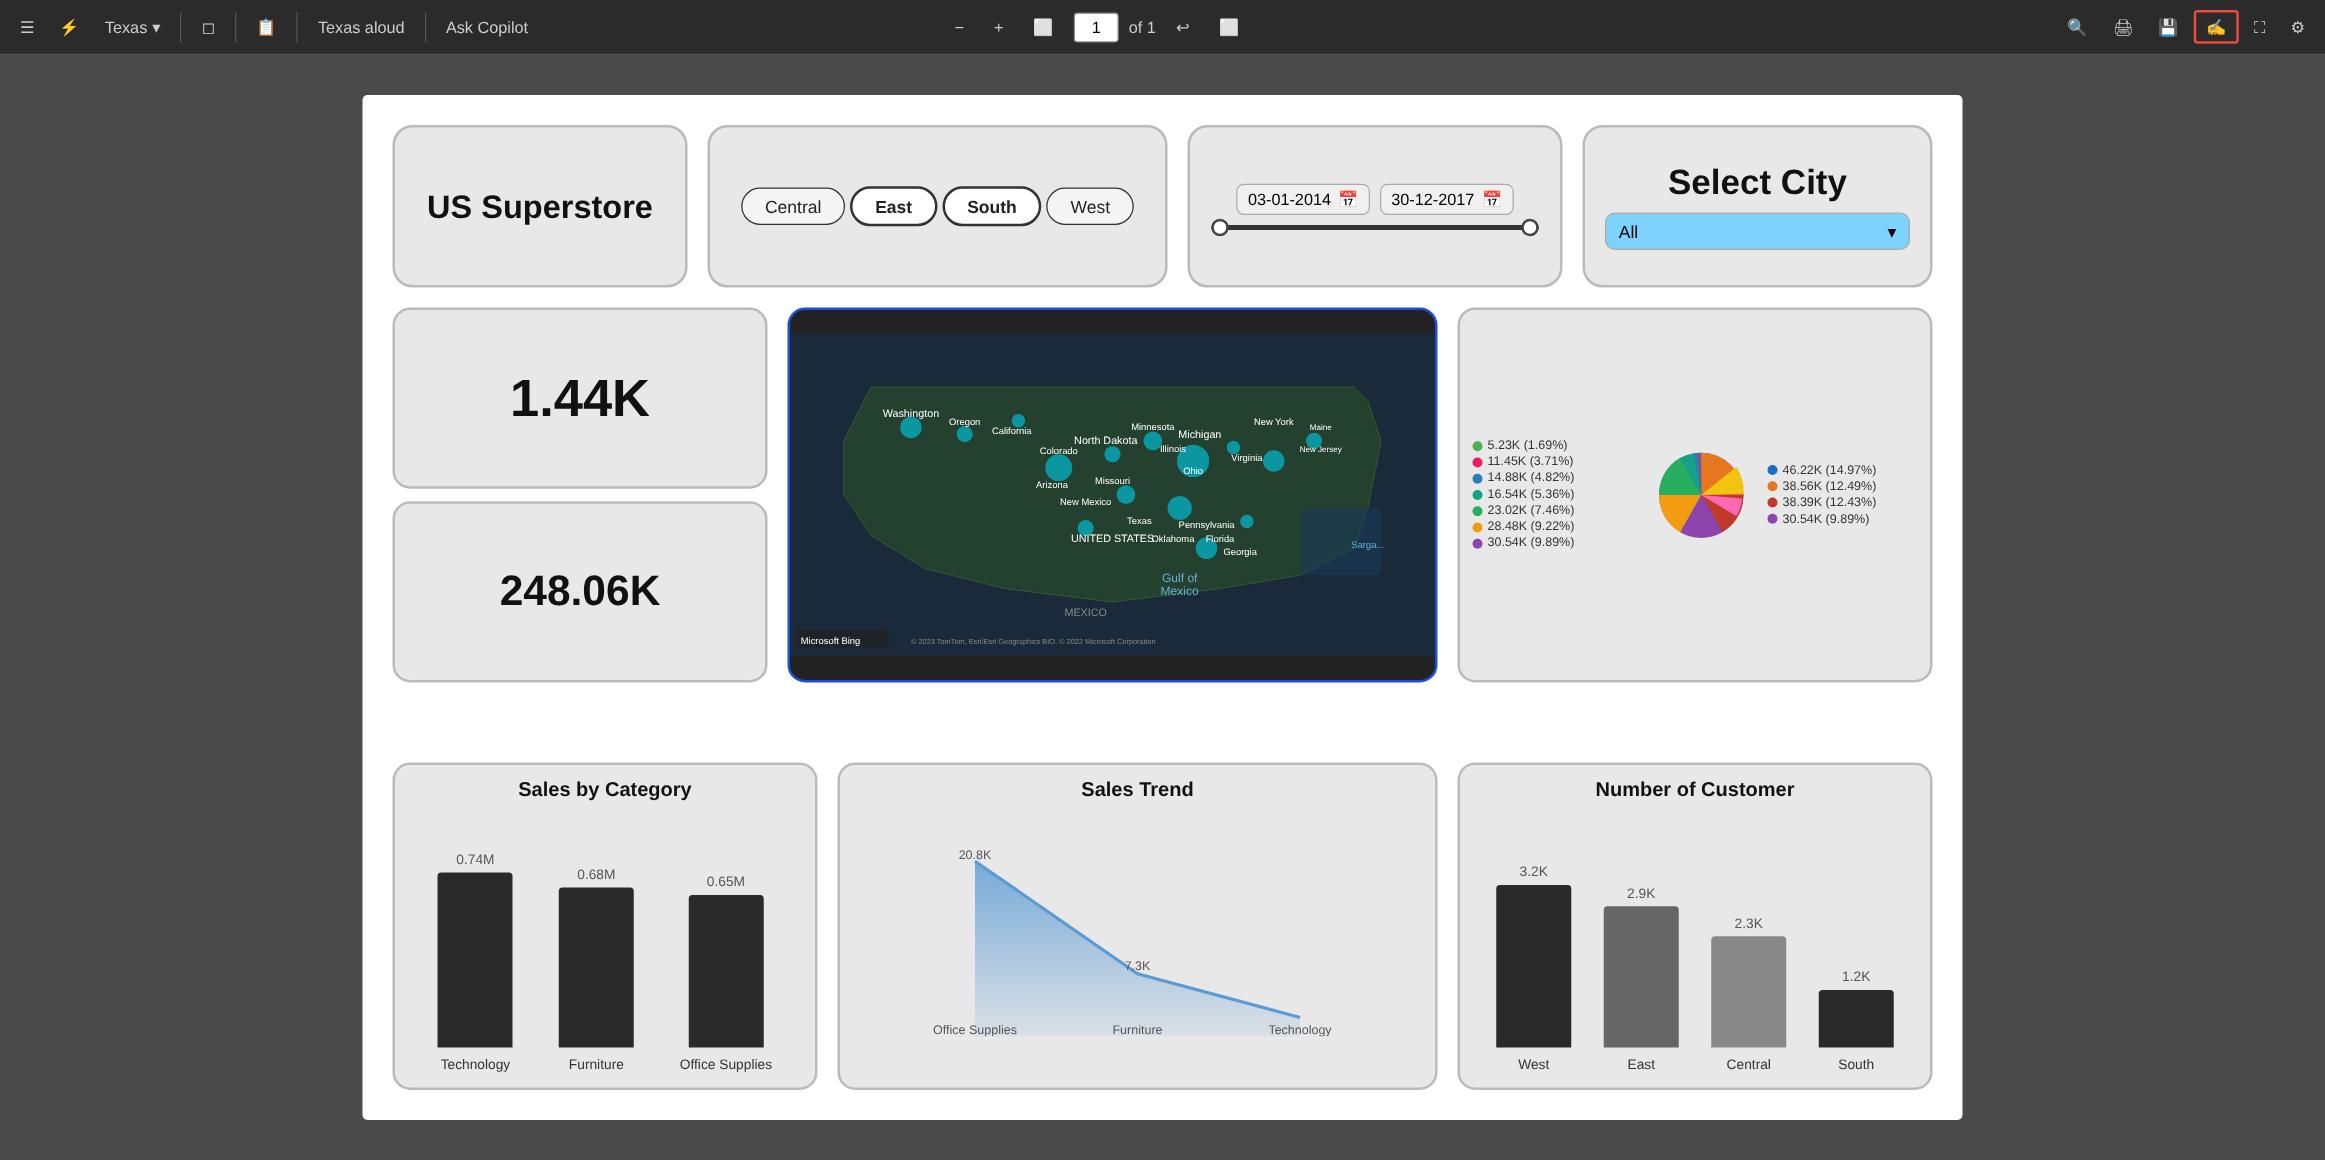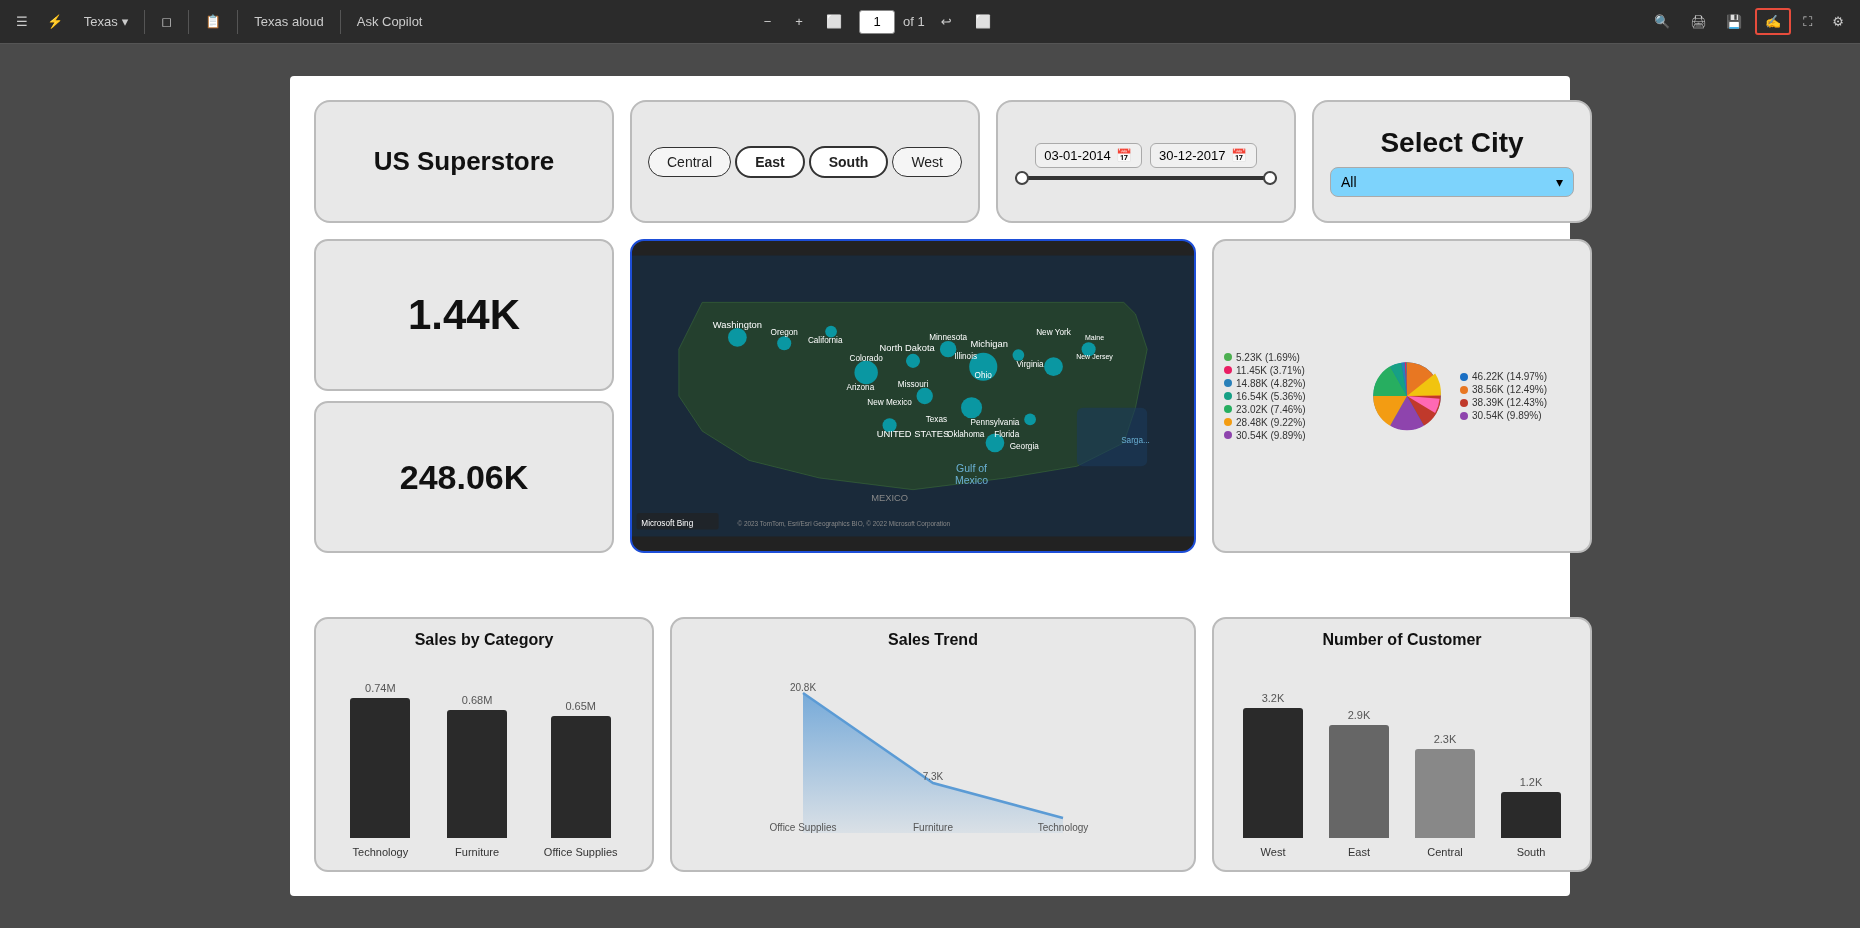--- a/index.html
+++ b/index.html
@@ -69,21 +69,21 @@
       background: #e8e8e8;
       border-radius: 16px;
       border: 2px solid #bbb;
       padding: 12px 16px;
       display: flex;
       align-items: center;
       justify-content: center;
     }
 
     .title-card {
-      width: 300px;
+      width: 236px;
       min-height: 80px;
     }
     .title-card span {
       font-size: 26px;
       font-weight: 800;
       color: #111;
     }
 
     .region-filter-card {
       flex: 1;

